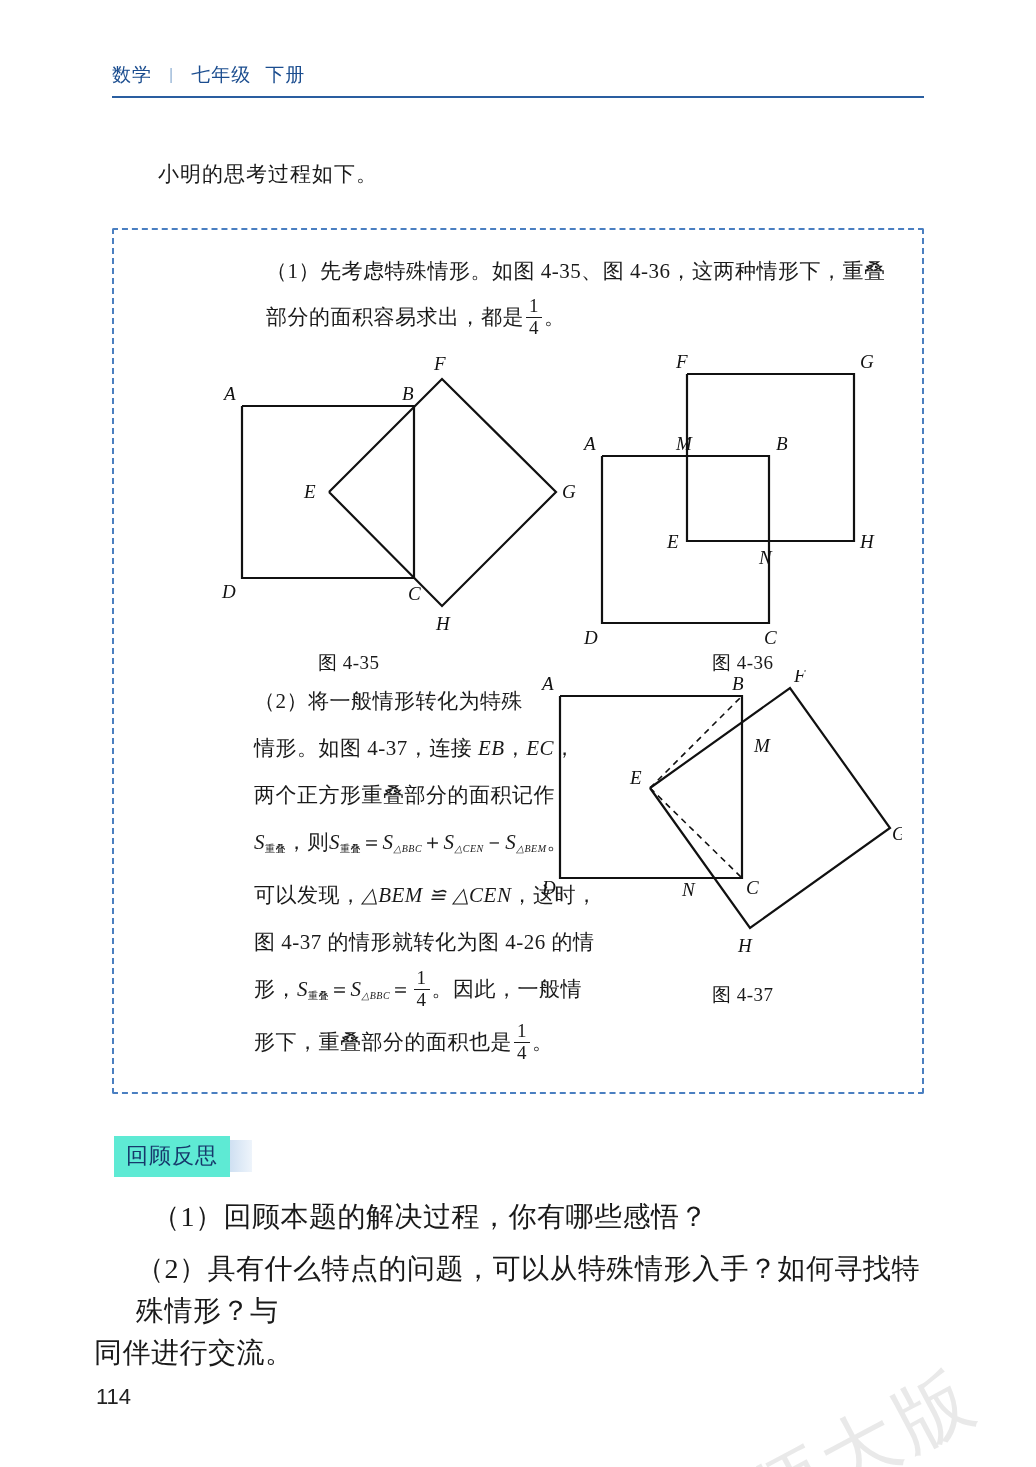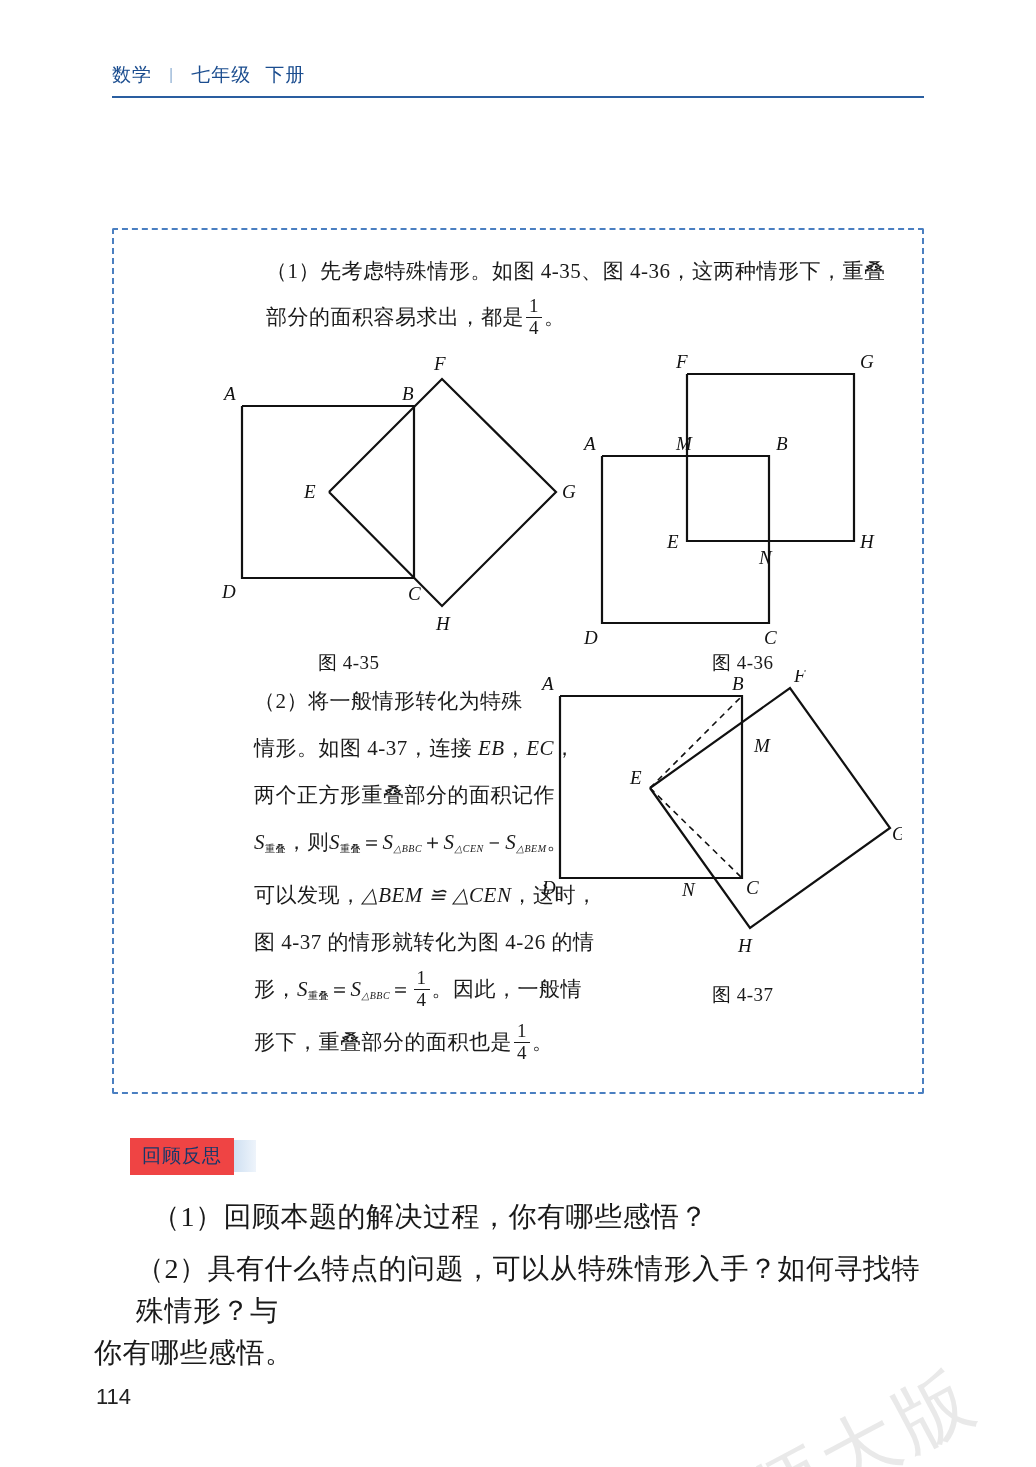--- a/index.html
+++ b/index.html
@@ -123,27 +123,26 @@
   
   .sec-heading {
     position: absolute;
     left: 114px;
     top: 1140px;
     height: 32px;
     display: flex;
     align-items: center;
   }
   .sec-heading .tagbg {
-    background: #ef4444;
+    background: #5eead4;
     color: #16386b;
     font-family: "Liberation Sans", sans-serif;
-    font-size: 19px;
+    font-size: 22px;
     padding: 5px 12px 6px 12px;
     letter-spacing: 1px;
-    margin-left: 16px;
   }
   .sec-heading .tagtail {
     width: 22px;
     height: 32px;
     background: linear-gradient(to right, #cfe0f2, #eef4fb);
   }
 
   .qline {
     position: absolute;
     font-size: 28px;
@@ -185,20 +184,21 @@
 <div class="page">
 
   <div class="header">
     <span>数学</span>
     <span class="sep">|</span>
     <span>七年级</span>
     <span>下册</span>
   </div>
   <div class="header-rule"></div>
 
+  <div class="intro">小明的思考过程如下。</div>
 
   <div class="dashed-box">
 
     <div class="para" id="para1">
       <span>（1）先考虑特殊情形。如图 4-35、图 4-36，这两种情形下，重叠部分的面积容易求出，都是</span><span class="frac"><span class="num">1</span><span class="den">4</span></span><span>。</span>
     </div>
 
     <svg class="fig" style="left:50px; top:116px;" width="420" height="300" viewBox="0 0 420 300">
 
       <polyline points="78,60 250,60 250,232 78,232 78,60" fill="none" stroke="#111" stroke-width="2.2"></polyline>
@@ -268,20 +268,20 @@
   </div>
 
   <div class="sec-heading">
     <span class="tagbg">回顾反思</span>
     <span class="tagtail"></span>
   </div>
 
   <div class="qline" id="q1">（1）回顾本题的解决过程，你有哪些感悟？</div>
   <div class="qline" id="q2">
     <span>（2）具有什么特点的问题，可以从特殊情形入手？如何寻找特殊情形？与</span>
-    <span class="cont">你有哪些感悟。</span>
+    <span class="cont">同伴进行交流。</span>
   </div>
 
   <div class="pageno">114</div>
 
   <div class="watermark">北师大版</div>
 
 </div>
 
 </body></html>

